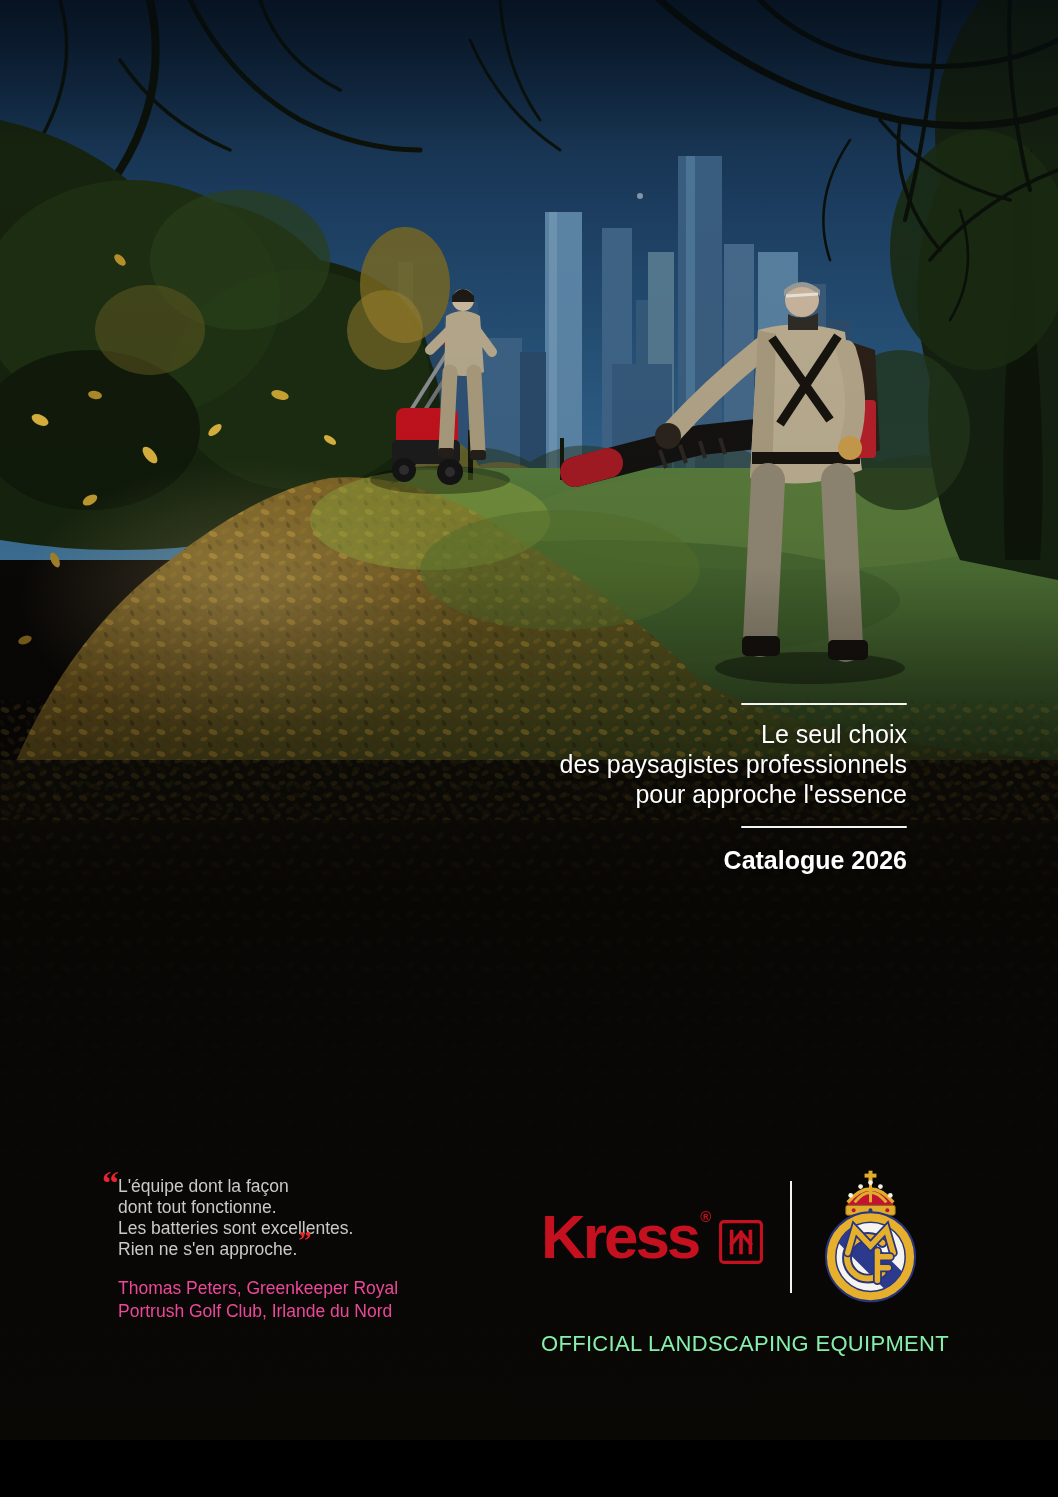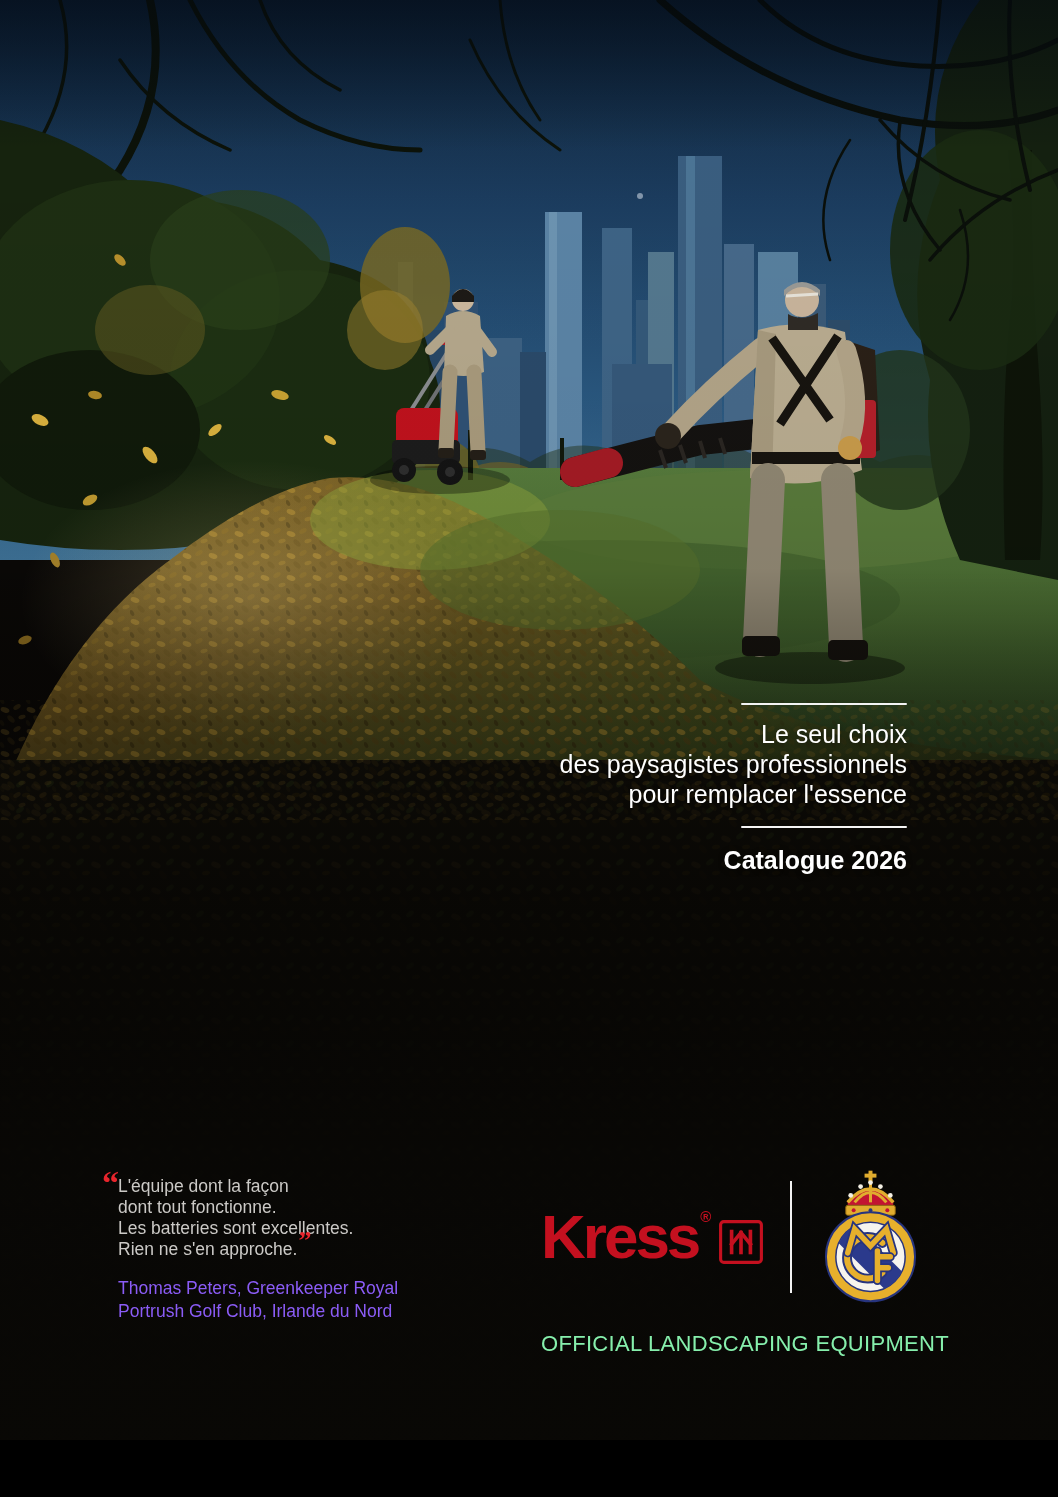--- a/index.html
+++ b/index.html
@@ -25,21 +25,21 @@
   .quote{position:absolute;left:108px;top:1176px;width:330px;color:#cbc9c6;}
   .quote .open-q{
     position:absolute;left:-6px;top:-10px;color:#e8252c;
     font-family:"Liberation Serif",serif;font-weight:bold;font-size:34px;line-height:1;
   }
   .quote .q-lines{padding-left:10px;font-size:17.5px;line-height:21px;}
   .quote .close-q{
     color:#e8252c;font-family:"Liberation Serif",serif;font-weight:bold;font-size:26px;
     line-height:0;vertical-align:6px;margin-left:1px;
   }
-  .attribution{padding-left:10px;margin-top:17px;color:#8b5cf6;font-size:17.5px;line-height:23px;}
+  .attribution{padding-left:10px;margin-top:17px;color:#ec4899;font-size:17.5px;line-height:23px;}
 
   
   .brand-row{position:absolute;left:541px;top:1167px;height:140px;display:flex;align-items:center;justify-content:flex-end;}
   .kress-block{display:flex;align-items:center;}
   .kress-word{
     font-weight:bold;font-size:62px;line-height:1;color:#c4101f;letter-spacing:-3px;
     transform:scaleY(.98);
   }
   .kress-reg{color:#c4101f;font-size:15px;font-weight:bold;align-self:flex-start;margin:2px 0 0 2px;}
   .kress-mark{margin-left:7px;margin-top:10px;}
@@ -251,21 +251,21 @@
 
     <rect x="0" y="0" width="1058" height="150" fill="url(#gTop)"></rect>
     <rect x="0" y="0" width="1058" height="1497" fill="url(#gVig)"></rect>
   </svg>
 
   <div class="headline">
     <div class="rule"></div>
     <div class="lines">
       <div>Le seul choix</div>
       <div>des paysagistes professionnels</div>
-      <div>pour remplacer l'essence</div>
+      <div>pour approche l'essence</div>
     </div>
     <div class="rule rule2"></div>
     <div class="catalogue">Catalogue 2026</div>
   </div>
 
   <div class="quote">
     <span class="open-q">“</span>
     <div class="q-lines">
       <div>L'équipe dont la façon</div>
       <div>dont tout fonctionne.</div>

